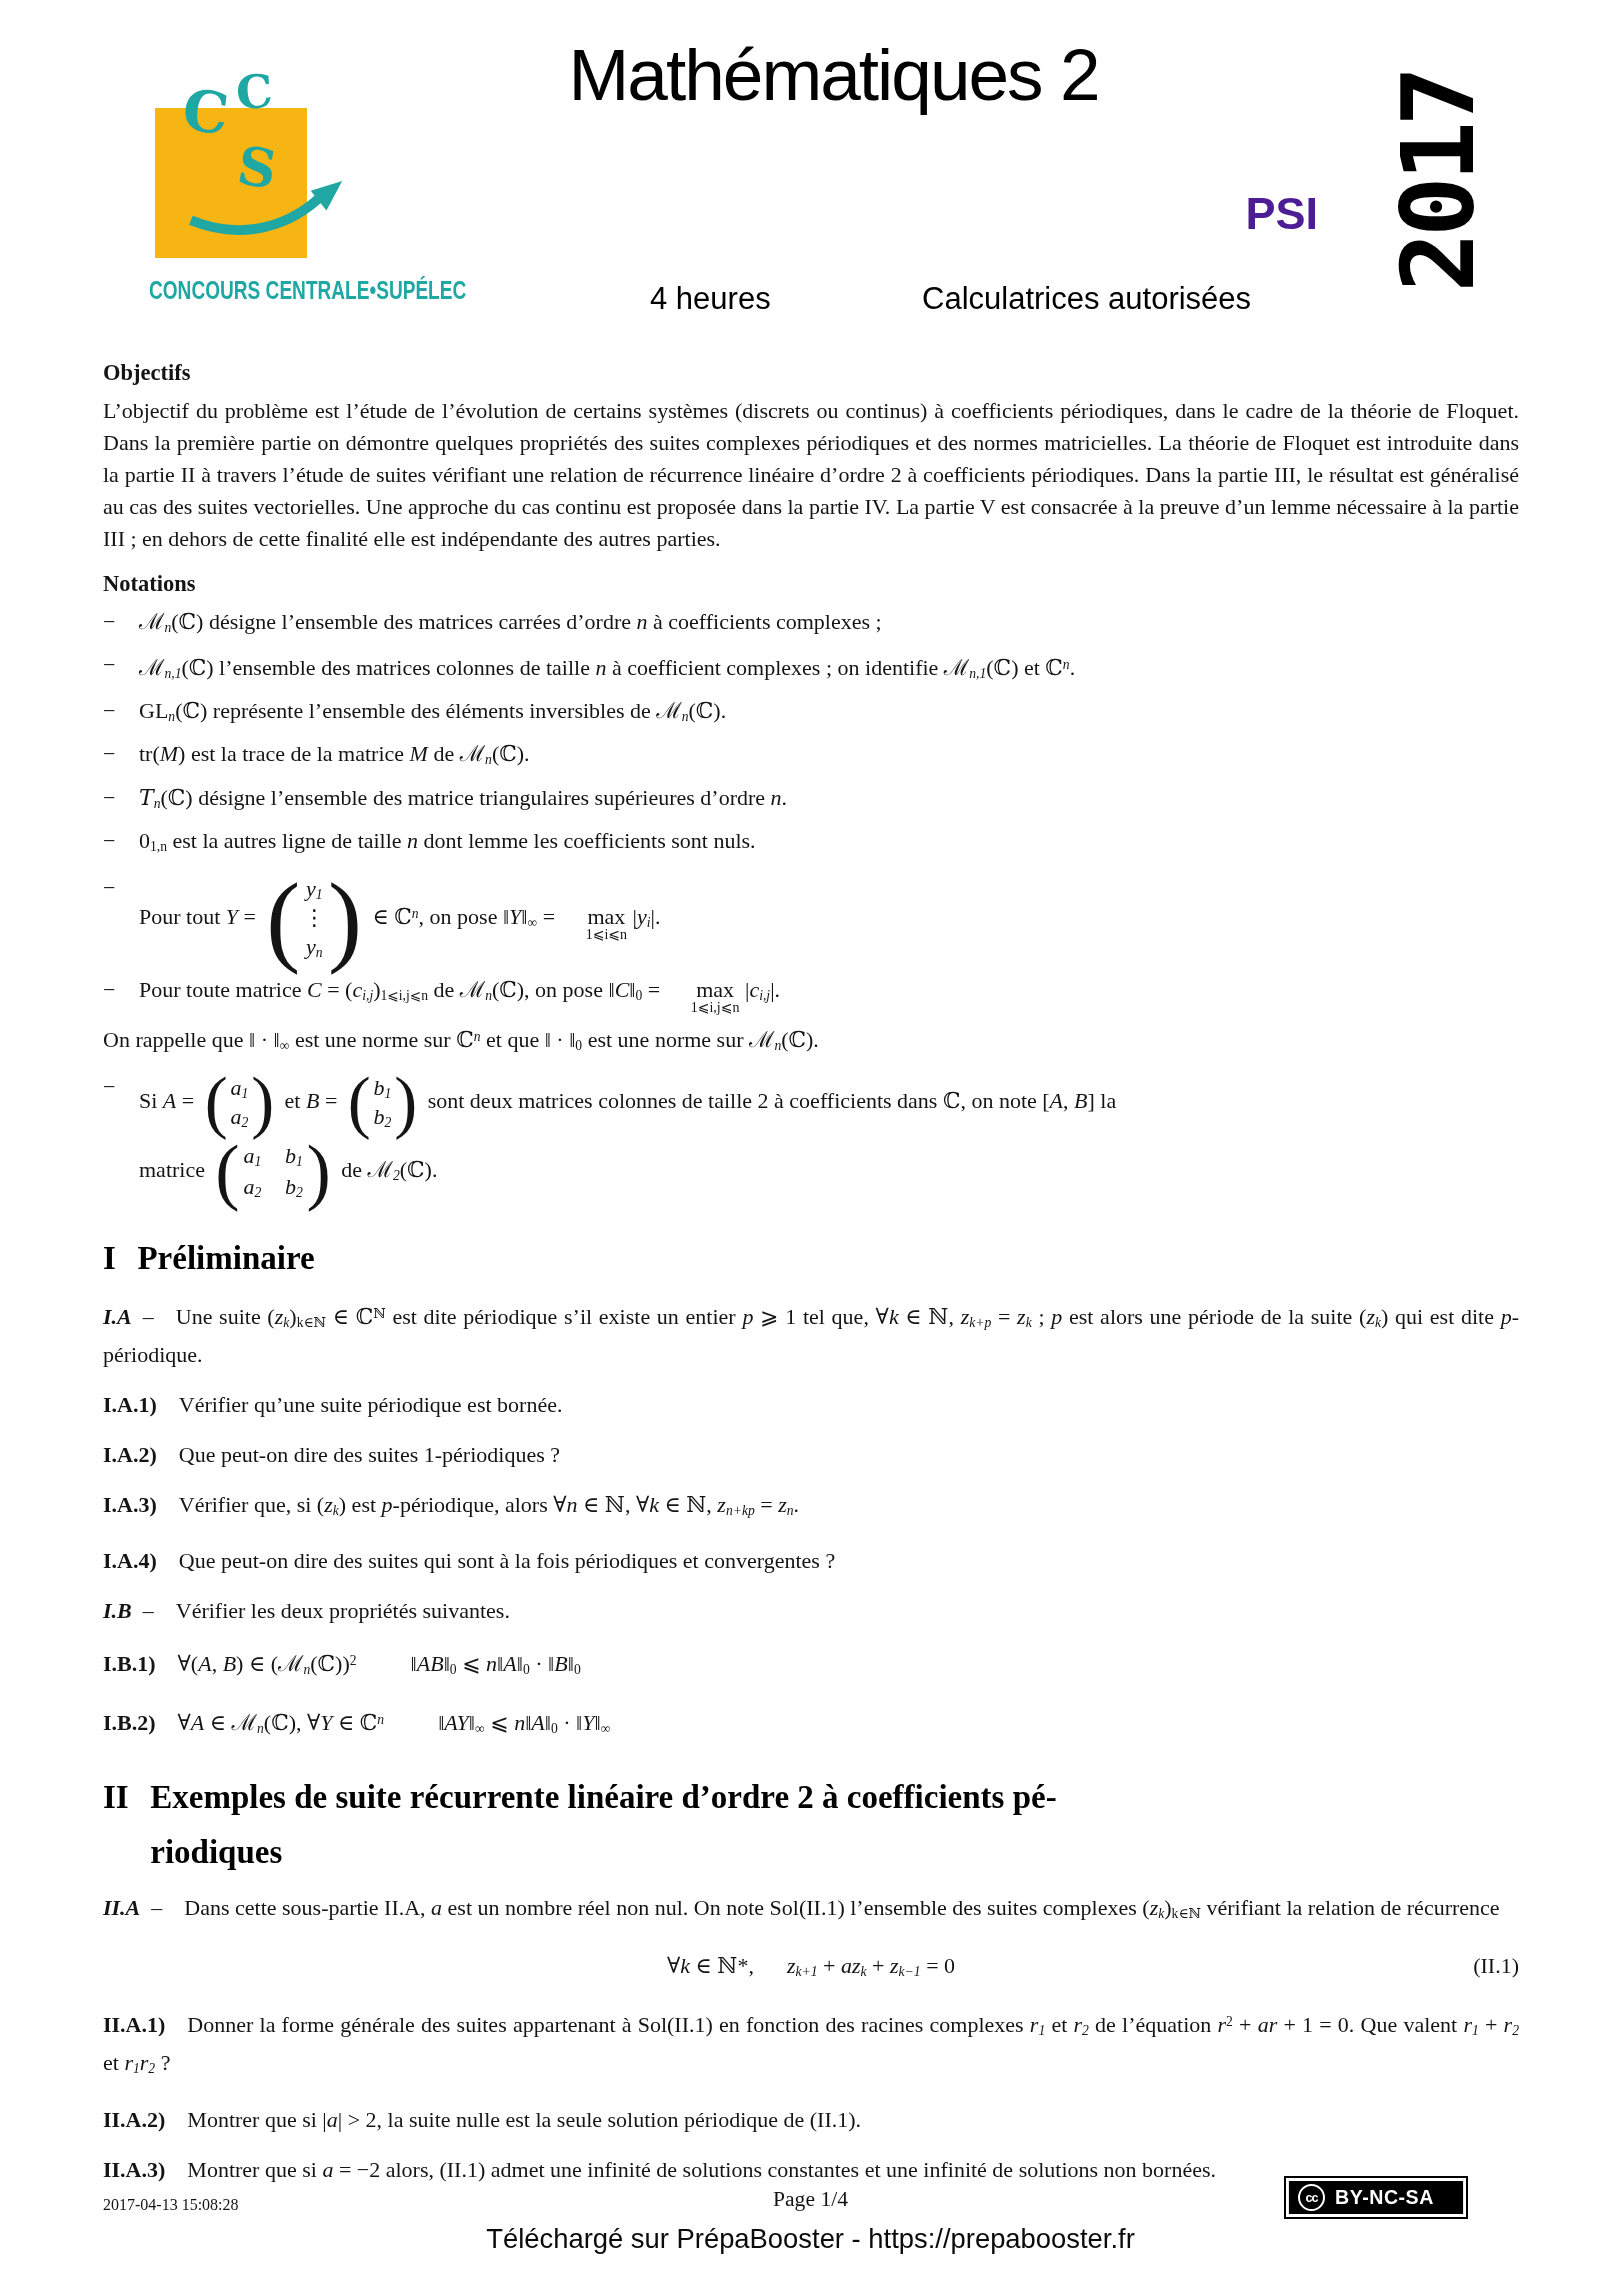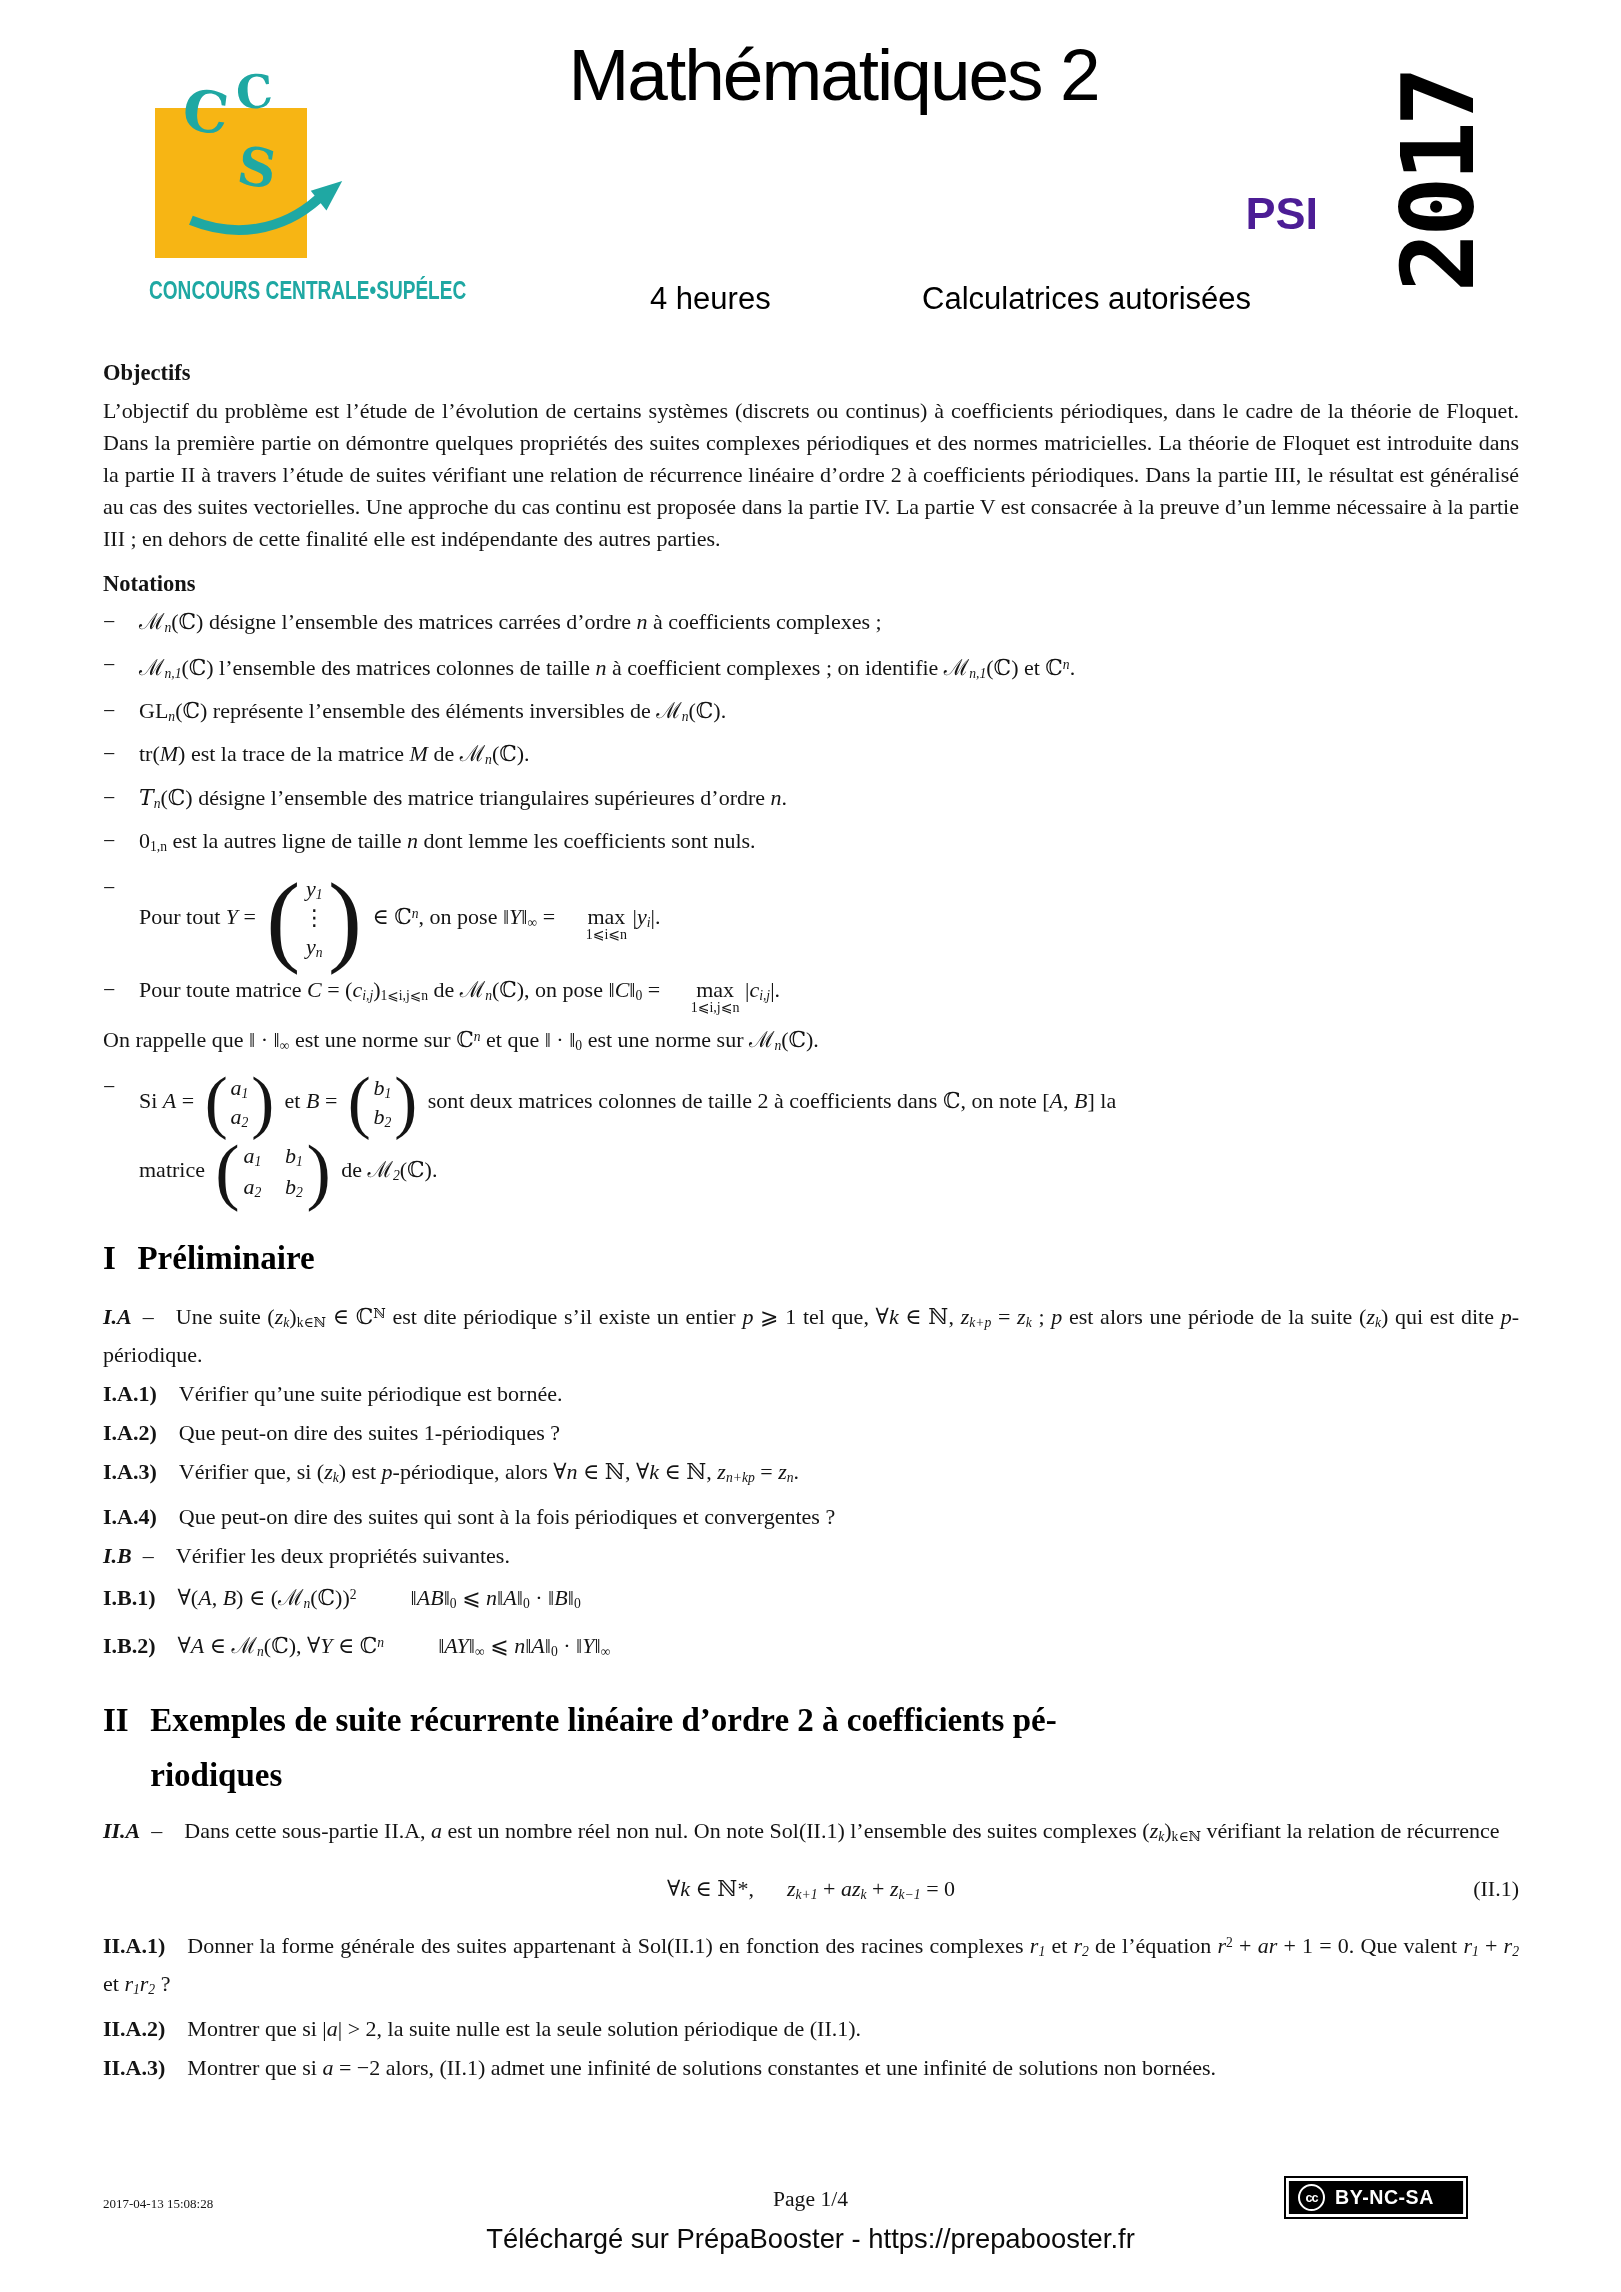--- a/index.html
+++ b/index.html
@@ -32,21 +32,21 @@
   
   .content{position:absolute;left:103px;top:343px;width:1416px;font-size:22px;line-height:32px;}
   .bh{font-weight:bold;font-size:22.5px;margin:13.7px 0 5.9px;}
   .para{text-align:justify;margin:0 0 3.9px;}
   .ndash{display:flex;margin:4.9px 0;}
   .ndash.tall{margin:8.8px 0;}
   .dsh{width:36px;flex:none;}
   .ntxt{flex:1;text-align:justify;}
   .blockline{display:block;}
   .blockline + .blockline{margin-top:3.9px;}
-  .q{text-align:justify;margin:7px 0;}
+  .q{text-align:justify;margin:18px 0;}
   .sec{display:flex;font-weight:bold;font-size:33px;line-height:55px;margin:25.5px 0 11.8px;color:#000;}
   .secnum{flex:none;margin-right:21.6px;}
   .hl{display:block;}
   .eqrow{position:relative;text-align:center;margin:19.6px 0 15.7px;}
   .eqtag{position:absolute;right:0;top:0;}
 
   
   .sg-i,.sg-subi,.sg-supi{font-style:italic;}
   .sg-b{font-weight:bold;}
   .sg-bi{font-weight:bold;font-style:italic;}
@@ -59,21 +59,21 @@
   .vec{display:inline-flex;align-items:center;vertical-align:middle;margin:0 4.9px;}
   .par{font-family:"Liberation Serif",serif;font-weight:400;line-height:0.92;}
   .vec.n2 .par{font-size:69px;}
   .vec.n3 .par{font-size:102px;}
   .vec.mat .par{font-size:73px;}
   .vcol{display:inline-flex;flex-direction:column;align-items:center;line-height:1.3;padding:0 2.9px;}
   .vgrid{display:inline-grid;grid-template-columns:auto auto;column-gap:23.5px;line-height:1.35;
          justify-items:center;padding:0 3.9px;}
 
   
-  .f-ts{position:absolute;left:103px;top:2196px;font-size:13px;}
+  .f-ts{position:absolute;left:103px;top:2196px;font-size:16px;}
   .f-page{position:absolute;left:0;top:2187px;width:100%;text-align:center;font-size:21.6px;}
   .badge{position:absolute;top:2176px;right:153px;width:184px;height:43px;box-sizing:border-box;
          background:#000;border:2px solid #000;box-shadow:inset 0 0 0 2.9px #fff;
          display:flex;align-items:center;gap:9.8px;padding:0 11.8px;}
   .cc-circle{width:23.5px;height:23.5px;flex:none;border:2px solid #fff;border-radius:50%;color:#fff;
              font-family:"Liberation Sans",sans-serif;font-weight:bold;font-size:12.7px;
              display:flex;align-items:center;justify-content:center;letter-spacing:-1px;}
   .badge-text{color:#fff;font-family:"Liberation Sans",sans-serif;font-weight:bold;font-size:19.6px;letter-spacing:0.5px;}
   .tagline{position:absolute;left:0;top:2223px;width:100%;text-align:center;
            font-family:"Liberation Sans",sans-serif;font-size:27.4px;color:#0a0a0a;}

